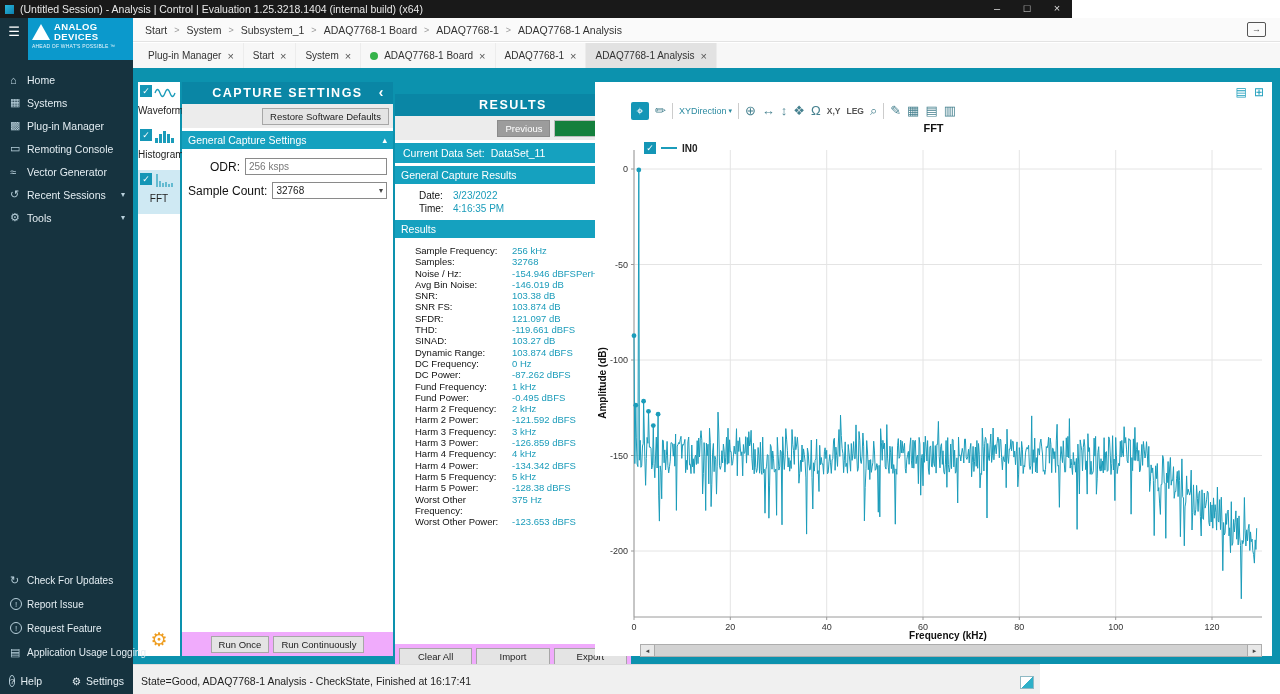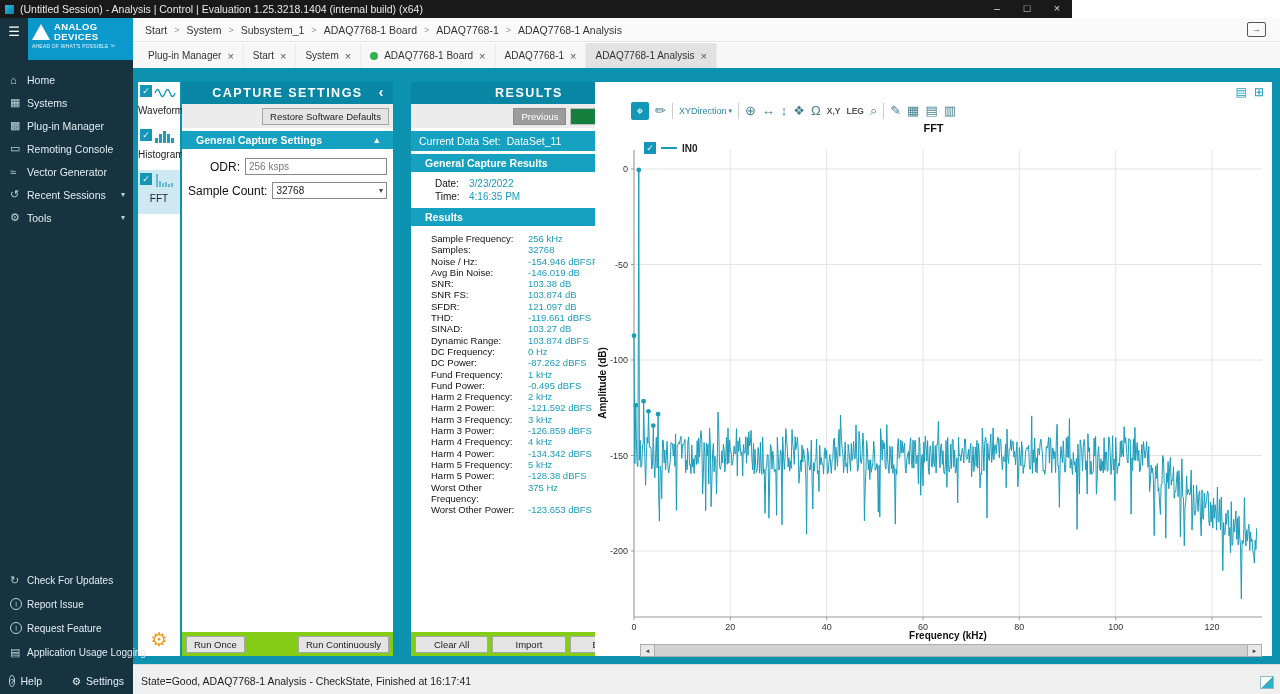--- a/index.html
+++ b/index.html
@@ -54,39 +54,39 @@
   .strip-item { position:relative; height:44px; padding-top:3px; }
   .strip-item.selected { background:#cfe9f3; }
   .strip-row { display:flex; align-items:flex-start; padding-left:2px; gap:2px; }
   .strip-label { text-align:center; font-size:10px; color:#222; margin-top:1px; }
   .cb { width:12px; height:12px; background:#1496b6; color:#fff; font-size:9px; line-height:12px; text-align:center; flex:none; }
   .strip-gear { position:absolute; bottom:5px; left:0; width:100%; text-align:center; font-size:19px; color:#ee9d20; }
 
   
   .panel { position:absolute; top:14px; height:574px; background:#fff; display:flex; flex-direction:column; }
   #capture-panel { left:49px; width:211px; }
-  #results-panel { left:278px; width:236px; }
+  #results-panel { left:262px; width:236px;margin-top:12px; }
   .panel-header { height:22px; background:#0a86a5; color:#fff; display:flex; align-items:center; justify-content:center; font-weight:bold; font-size:12.5px; letter-spacing:1.5px; position:relative; flex:none; }
   .panel-collapse { position:absolute; right:8px; top:0; height:22px; line-height:20px; font-size:14px; font-weight:bold; }
   .panel-subbar { height:24px; background:#ececec; display:flex; align-items:center; justify-content:flex-end; gap:4px; padding:0 4px; flex:none; }
   .btn { background:#e4e4e4; border:1px solid #a7a7a7; font-size:9.5px; padding:2px 7px; color:#222; font-family:inherit; white-space:nowrap; }
   .btn-gray { background:#9c9c9c; color:#fff; border-color:#8b8b8b; }
   .btn-disabled { background:#15803d; color:#f0f0f0; border-color:#bdbdbd;padding-left:44px; }
-  .section-bar { height:18px; background:#15a1bf; color:#fff; display:flex; align-items:center; font-size:10.5px; font-weight:bold; padding:0 14px; flex:none; margin-top:3px; }
+  .section-bar { height:18px; background:#15a1bf; color:#fff; display:flex; align-items:center; font-size:10.5px; font-weight:normal; padding:0 6px; flex:none; margin-top:3px; }
   .section-chev { margin-left:auto; font-size:9px; }
   .form { padding:9px 6px 0 6px; }
   .form-row { display:flex; align-items:center; margin-bottom:7px; }
   .form-label { font-size:12px; color:#111; margin-right:5px; white-space:nowrap; }
   .form-row .indent { width:22px; flex:none; }
   .input { flex:1; height:17px; border:1px solid #8a8a8a; font-size:10px; color:#777; padding:0 3px; background:#fff; font-family:inherit; min-width:0; }
   .select { flex:1; height:17px; border:1px solid #8a8a8a; font-size:10px; color:#222; padding:0 3px; background:#fff; display:flex; align-items:center; }
   .select .sel-val { flex:1; }
   .select .sel-arrow { font-size:8px; color:#444; }
   .panel-fill { flex:1; }
-  .panel-footer { height:24px; background:#84cc16; display:flex; align-items:center; justify-content:space-between; gap:4px; padding:0 4px; flex:none; }
+  .panel-footer { height:24px; background:#f0abfc; display:flex; align-items:center; justify-content:center; gap:4px; padding:0 4px; flex:none; }
   .panel-footer.even .btn { flex:1; }
 
   .dataset-bar { height:20px; background:#15a1bf; color:#fff; font-size:10.5px; display:flex; align-items:center; padding:0 8px; gap:6px; flex:none; margin-top:3px; }
   .datetime { padding:6px 0 2px 24px; }
   .dt-row { display:flex; font-size:10px; line-height:12.5px; }
   .dt-label { width:34px; color:#111; flex:none; }
   .dt-value { color:#1b9cba; }
   .rrows { padding:7px 0 0 20px; flex:1; overflow:hidden; }
   .rrow { display:flex; font-size:9.5px; line-height:11.3px; }
   .rlabel { width:97px; color:#111; flex:none; }
@@ -105,21 +105,21 @@
   #chart-legend { position:absolute; top:59px; left:45px; display:flex; align-items:center; gap:5px; background:#fff; padding:1px 4px; z-index:2; }
   .legend-line { width:16px; height:2px; background:#1b9cba; }
   .legend-label { font-size:10px; font-weight:bold; color:#222; }
   #fft-svg { position:absolute; left:0; top:56px; }
   #freq-label { position:absolute; top:548px; left:39px; width:628px; text-align:center; font-weight:bold; font-size:10px; color:#111; }
   #chart-scrollbar { position:absolute; left:45px; top:562px; width:622px; height:13px; border:1px solid #adadad; background:#f2f2f2; display:flex; align-items:stretch; }
   .sb-arrow { width:13px; font-size:7px; line-height:11px; text-align:center; color:#444; background:#e8e8e8; flex:none; }
   .sb-thumb { flex:1; background:#d2d2d2; border-left:1px solid #aaa; border-right:1px solid #aaa; }
 
   
-  #status-bar { position:absolute; left:133px; top:664px; width:1147px; height:30px; background:#f0f0f0; border-top:1px solid #dcdcdc; }
+  #status-bar { position:absolute; left:133px; top:664px; width:907px; height:30px; background:#f0f0f0; border-top:1px solid #dcdcdc; }
   #status-text { position:absolute; left:8px; bottom:7px; font-size:10.5px; color:#222; }
   #status-grip { position:absolute; right:6px; bottom:5px; width:14px; height:13px; border:1px solid #8fb9c4; background:linear-gradient(135deg,#ffffff 48%,#2fb0c8 48%); }
 </style>
 </head>
 <body>
 
 <div id="app">
 
   <div id="titlebar">
     <span class="win-icon"></span>

